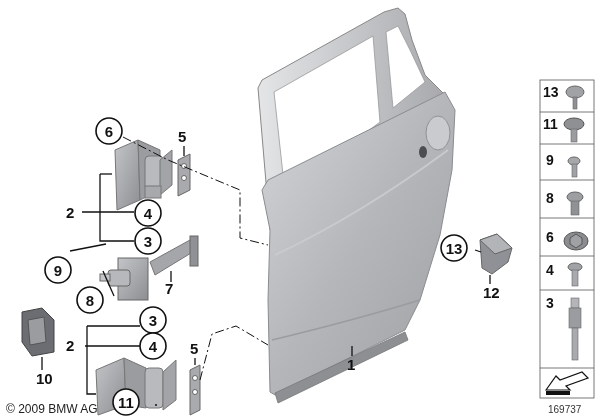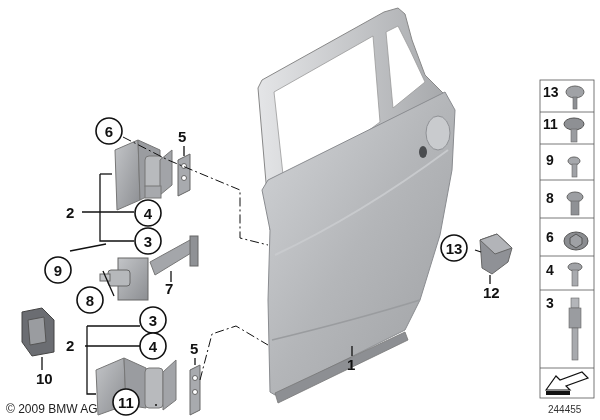--- a/index.html
+++ b/index.html
@@ -228,13 +228,13 @@
       </g>
     </g>
     <g>
       <path d="M546,390 L556,376 L560,380 L582,372 L588,378 L566,386 L570,390 Z" fill="#fff" stroke="#111" stroke-width="1.2"></path>
       <rect x="546" y="391" width="24" height="4" fill="#111"></rect>
     </g>
   </g>
 </svg>
 
 <div class="copy">© 2009 BMW AG</div>
-<div class="diagid">244455</div>
+<div class="diagid">169737</div>
 
 </body></html>

